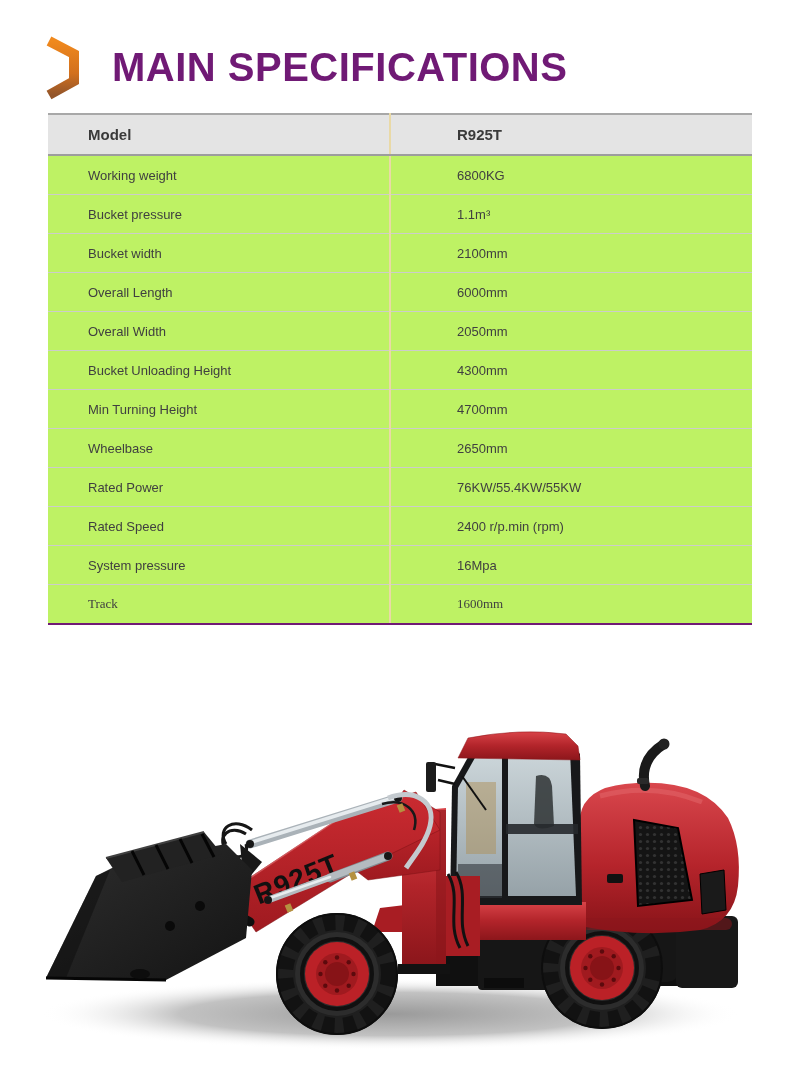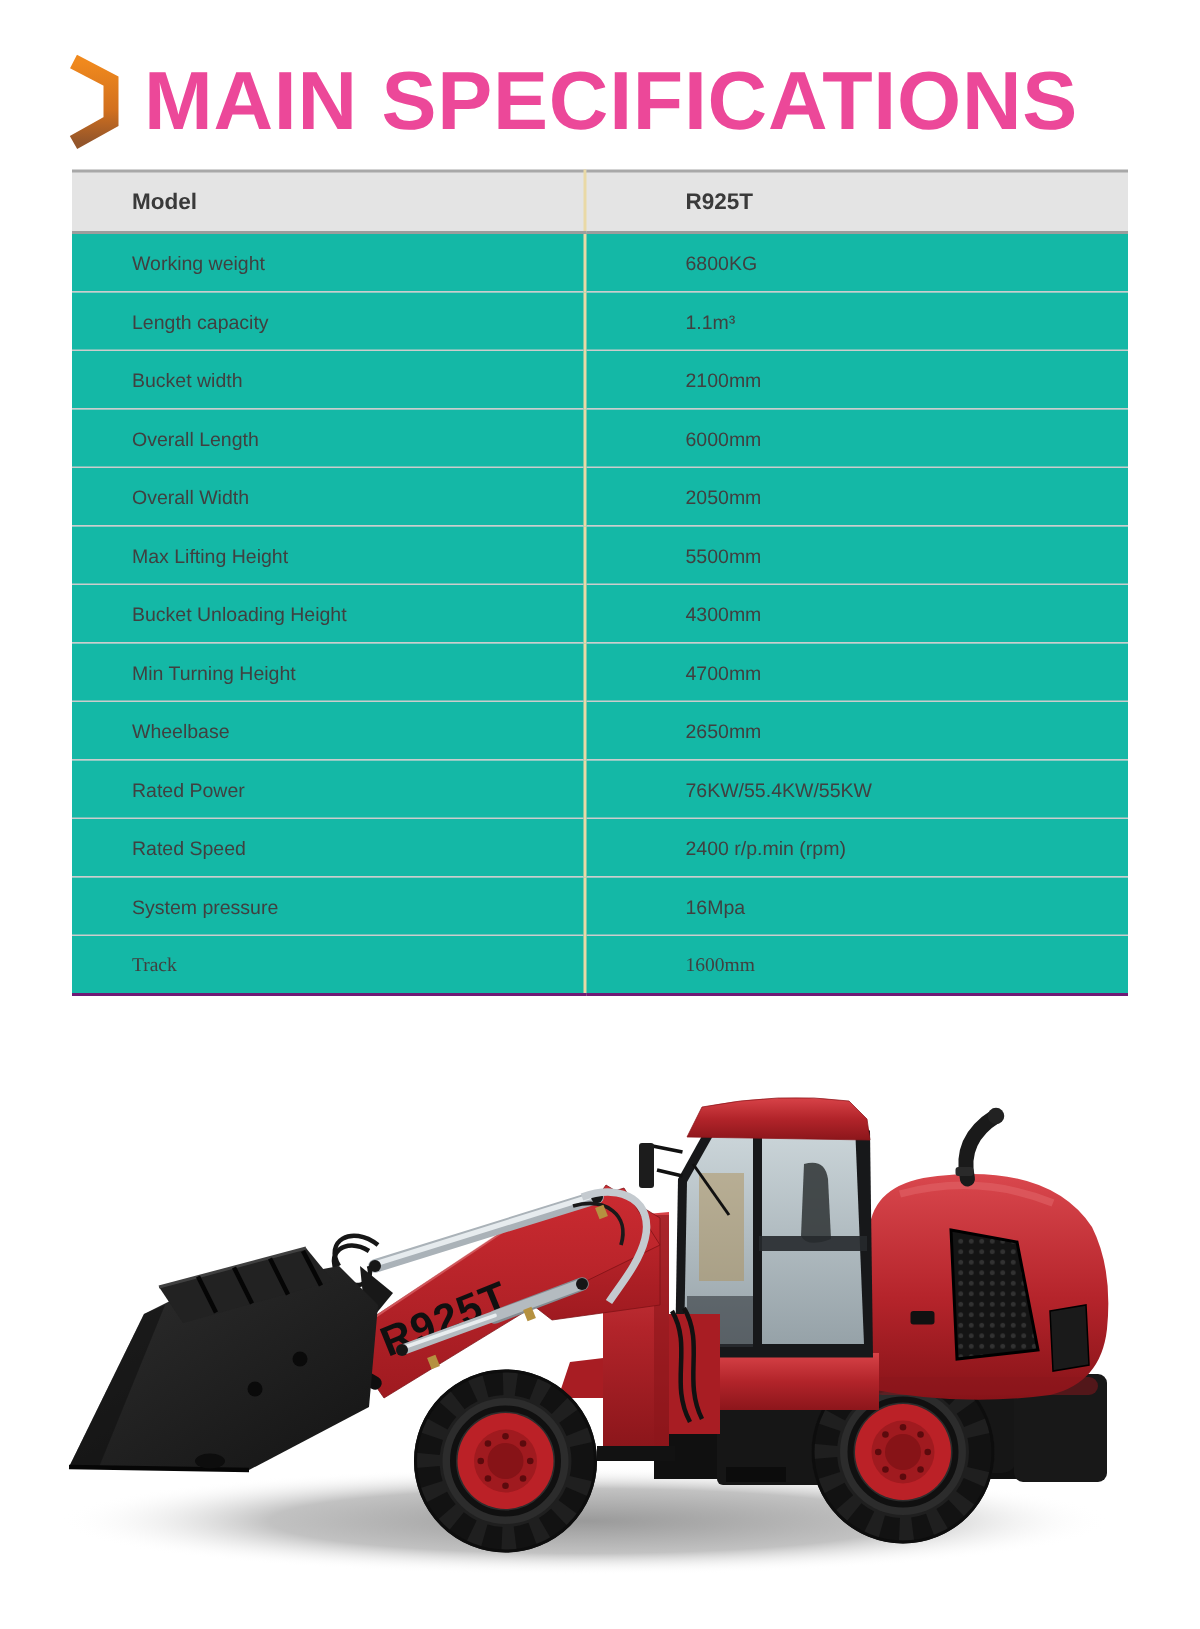--- a/index.html
+++ b/index.html
@@ -11,24 +11,24 @@
     overflow:hidden;
   }
 
   
   .page-header {
     position:absolute; left:44px; top:34px;
     display:flex; align-items:center;
   }
   .bracket-icon { width:40px; height:66px; flex:0 0 auto; }
   .page-title {
-    margin-left:12px;
-    font-size:55px;
+    margin-left:28px;
+    font-size:40px;
     font-weight:bold;
-    color:#ec4899;
+    color:#701a75;
     letter-spacing:0.5px;
     line-height:1;
     white-space:nowrap;
   }
 
   
   .spec-table-wrap { position:absolute; left:48px; top:113px; width:704px; }
   table.spec {
     border-collapse:collapse;
     width:704px;
@@ -42,21 +42,21 @@
     color:#3a3a3a;
     text-align:left;
     border-top:2px solid #a8a8a8;
     border-bottom:2px solid #9d9d9d;
   }
   table.spec tbody td {
     height:36px;
     font-size:13px;
     color:#404040;
     border-bottom:1px solid #cccccc;
-    background:#14b8a6;
+    background:#bef264;
   }
   table.spec tbody tr:last-child td { border-bottom:2px solid #701a75;font-family:Liberation Serif, serif; }
   table.spec th.c1, table.spec td.c1 {
     width:300px;
     padding-left:40px;
     border-right:2px solid #e9d9a6;
   }
   table.spec th.c2, table.spec td.c2 { padding-left:66px; }
 
   
@@ -95,44 +95,40 @@
       </tr>
     </thead>
     <tbody>
 
         <tr>
           <td class="c1">Working weight</td>
           <td class="c2">6800KG</td>
         </tr>
 
         <tr>
-          <td class="c1">Length capacity</td>
+          <td class="c1">Bucket pressure</td>
           <td class="c2">1.1m³</td>
         </tr>
 
         <tr>
           <td class="c1">Bucket width</td>
           <td class="c2">2100mm</td>
         </tr>
 
         <tr>
           <td class="c1">Overall Length</td>
           <td class="c2">6000mm</td>
         </tr>
 
 
         <tr>
           <td class="c1">Overall Width</td>
           <td class="c2">2050mm</td>
         </tr>
 
-        <tr>
-          <td class="c1">Max Lifting Height</td>
-          <td class="c2">5500mm</td>
-        </tr>
 
 
         <tr>
           <td class="c1">Bucket Unloading Height</td>
           <td class="c2">4300mm</td>
         </tr>
 
         <tr>
           <td class="c1">Min Turning Height</td>
           <td class="c2">4700mm</td>

